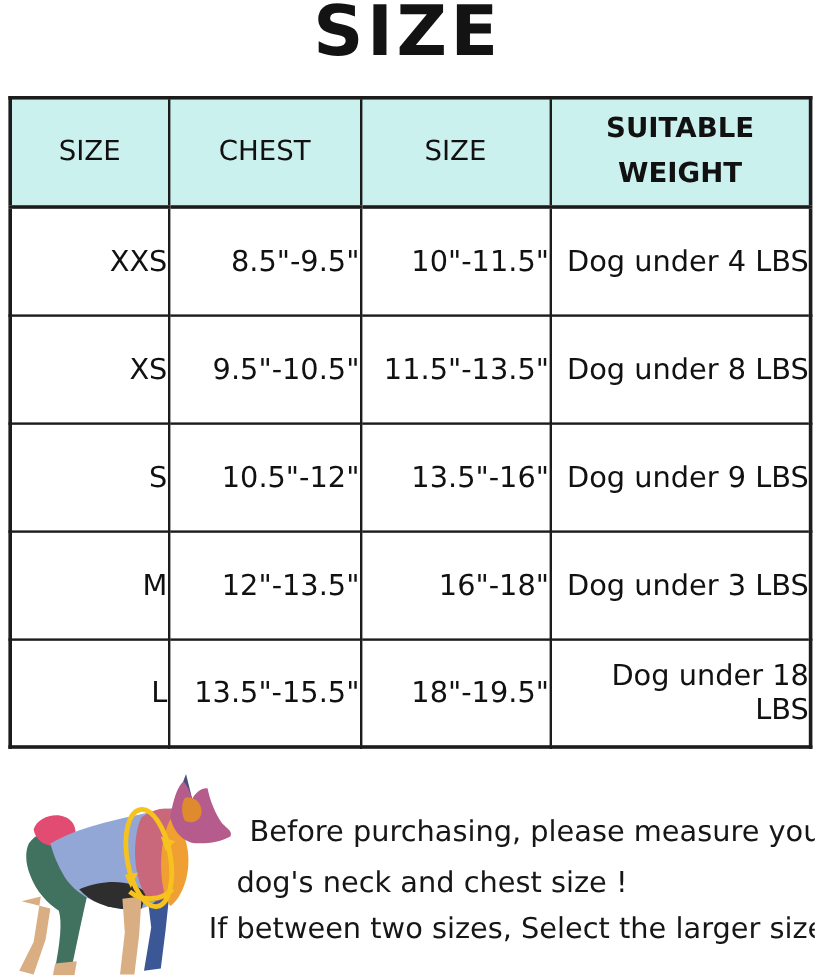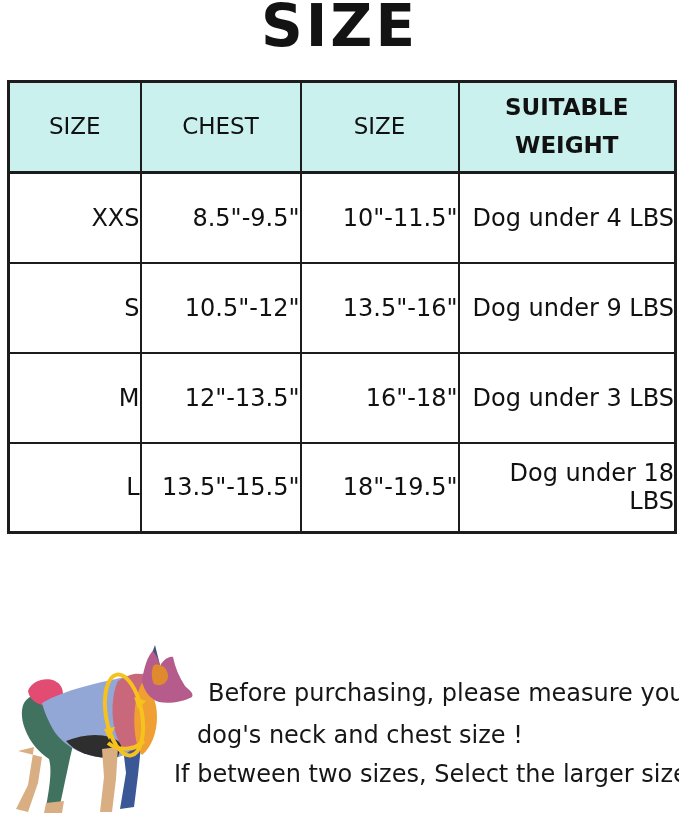--- a/index.html
+++ b/index.html
@@ -62,20 +62,26 @@
     </tr>
   </thead>
   <tbody>
     <tr>
       <td>XXS</td>
       <td>8.5"-9.5"</td>
       <td>10"-11.5"</td>
       <td>Dog under 4 LBS</td>
     </tr>
     <tr>
+      <td>XS</td>
+      <td>9.5"-10.5"</td>
+      <td>11.5"-13.5"</td>
+      <td>Dog under 8 LBS</td>
+    </tr>
+    <tr>
       <td>S</td>
       <td>10.5"-12"</td>
       <td>13.5"-16"</td>
       <td>Dog under 9 LBS</td>
     </tr>
     <tr>
       <td>M</td>
       <td>12"-13.5"</td>
       <td>16"-18"</td>
       <td>Dog under 3 LBS</td>

